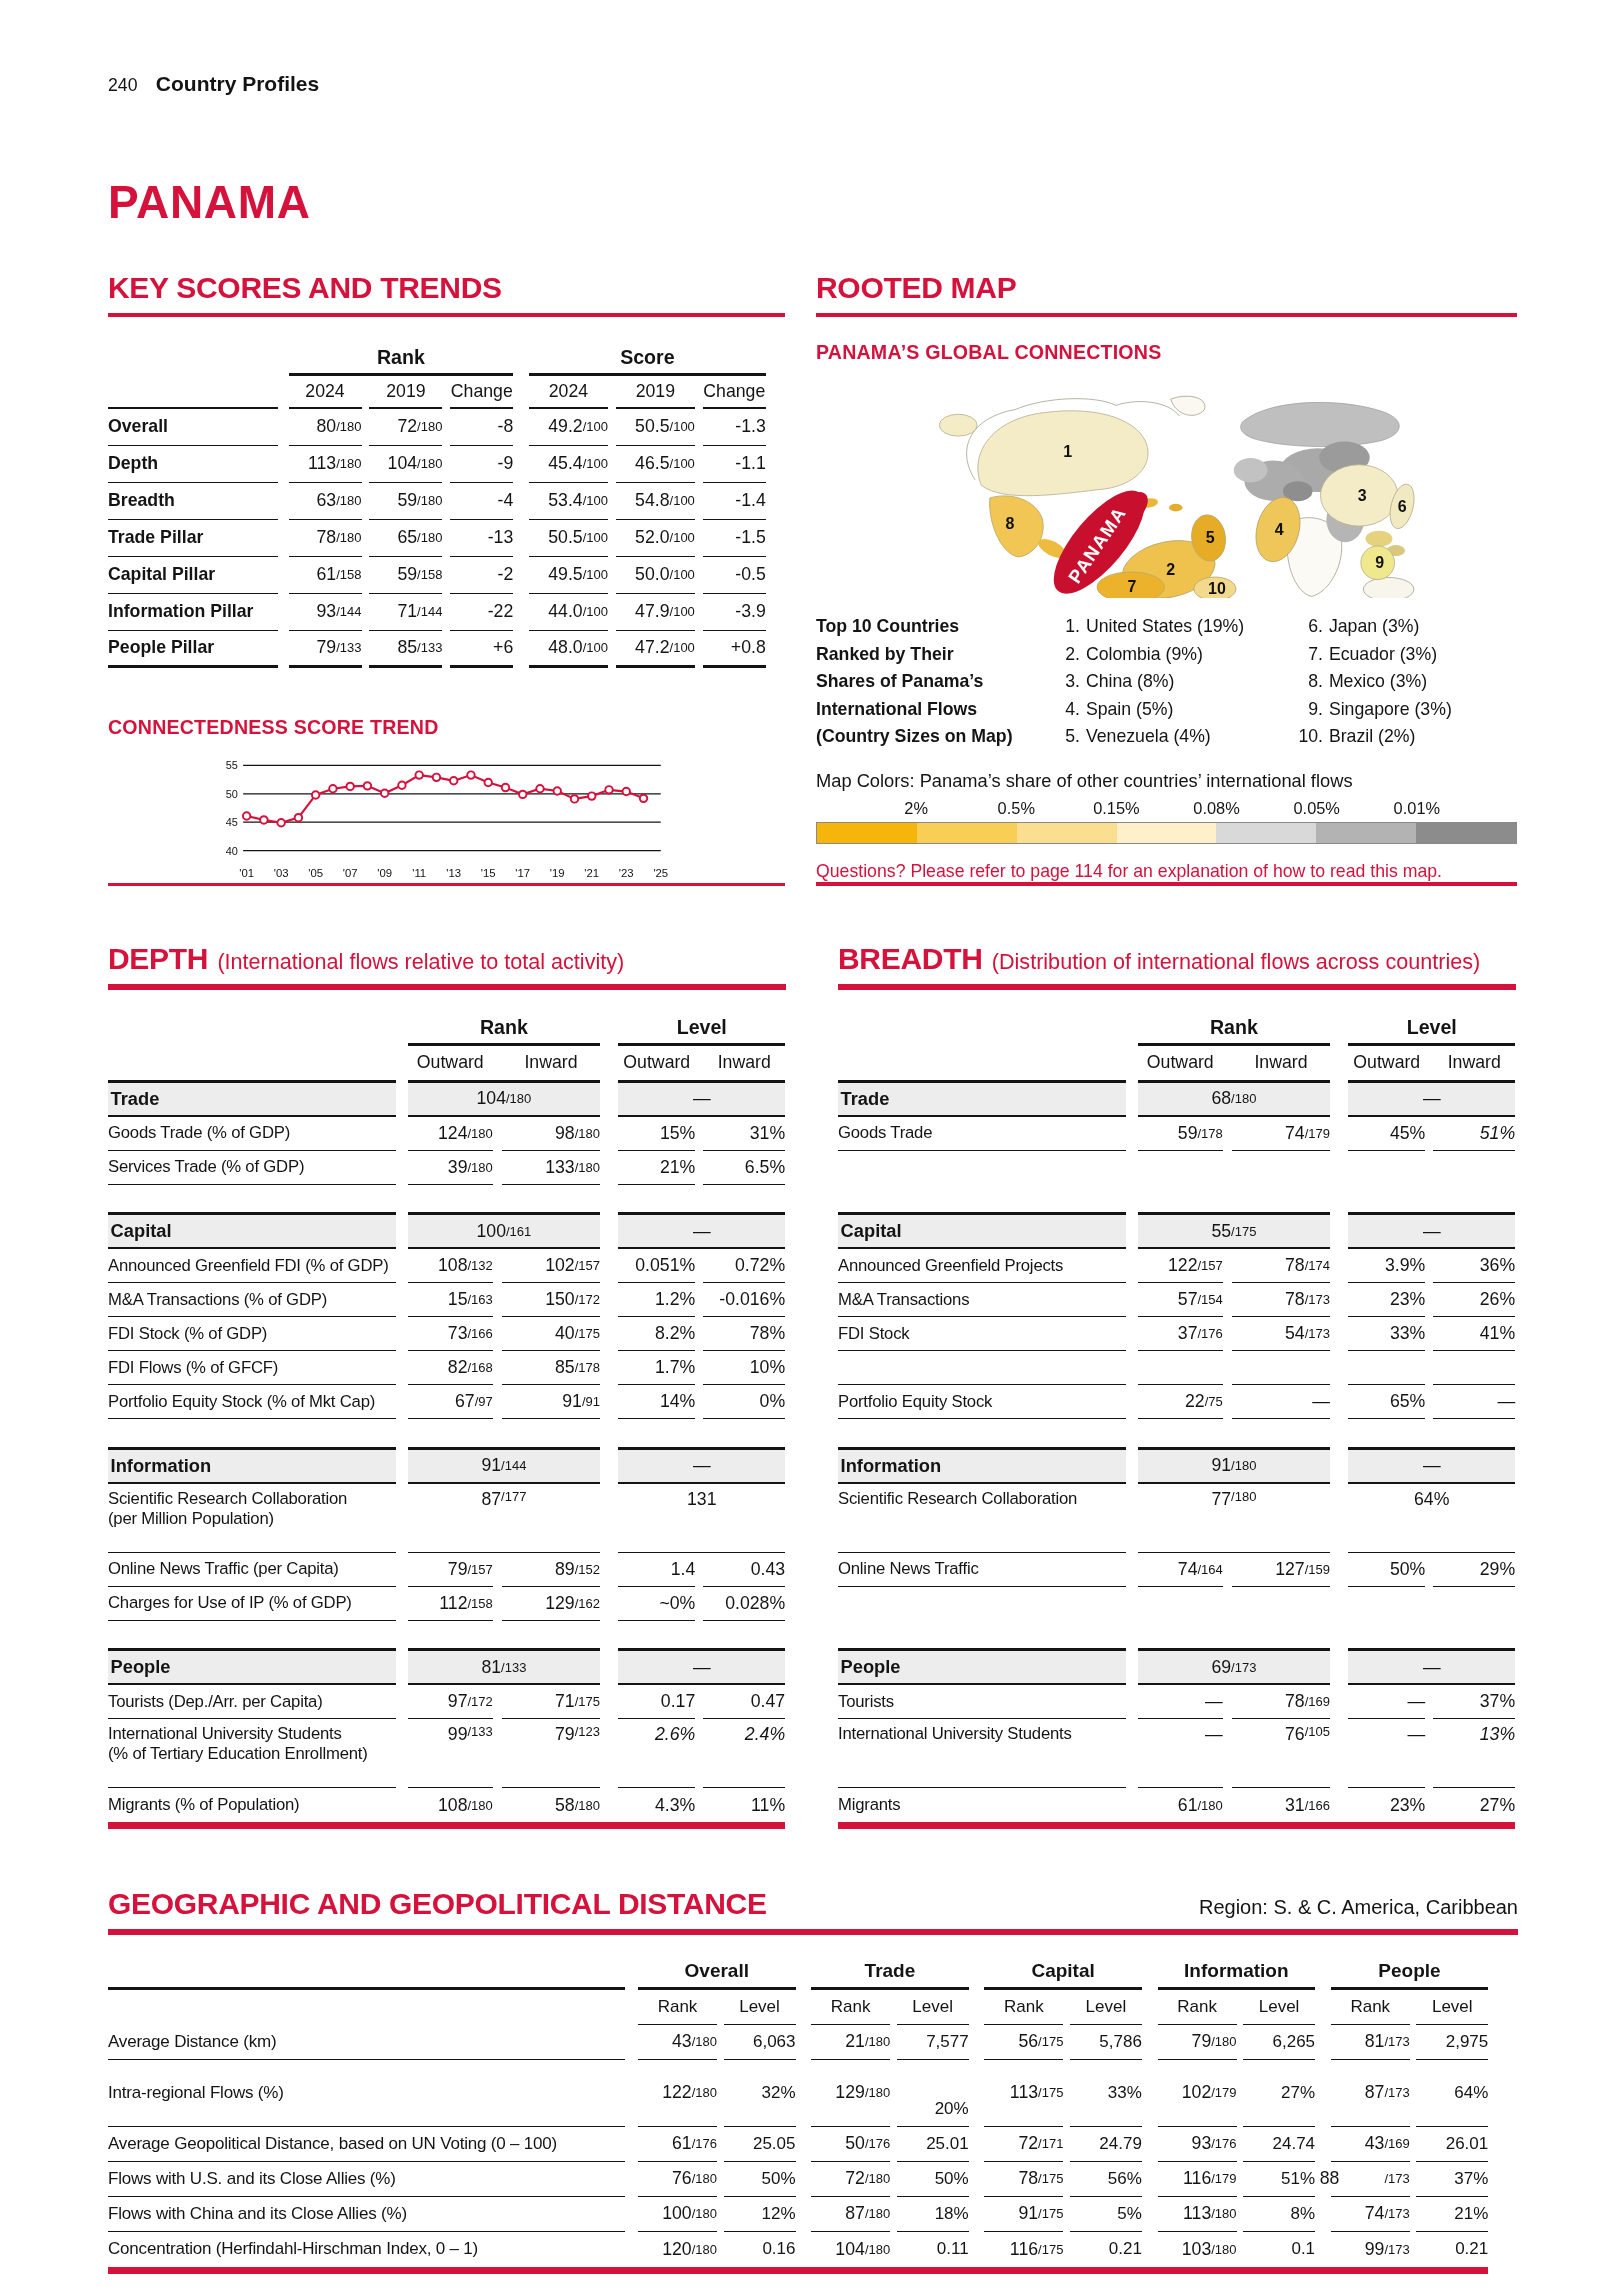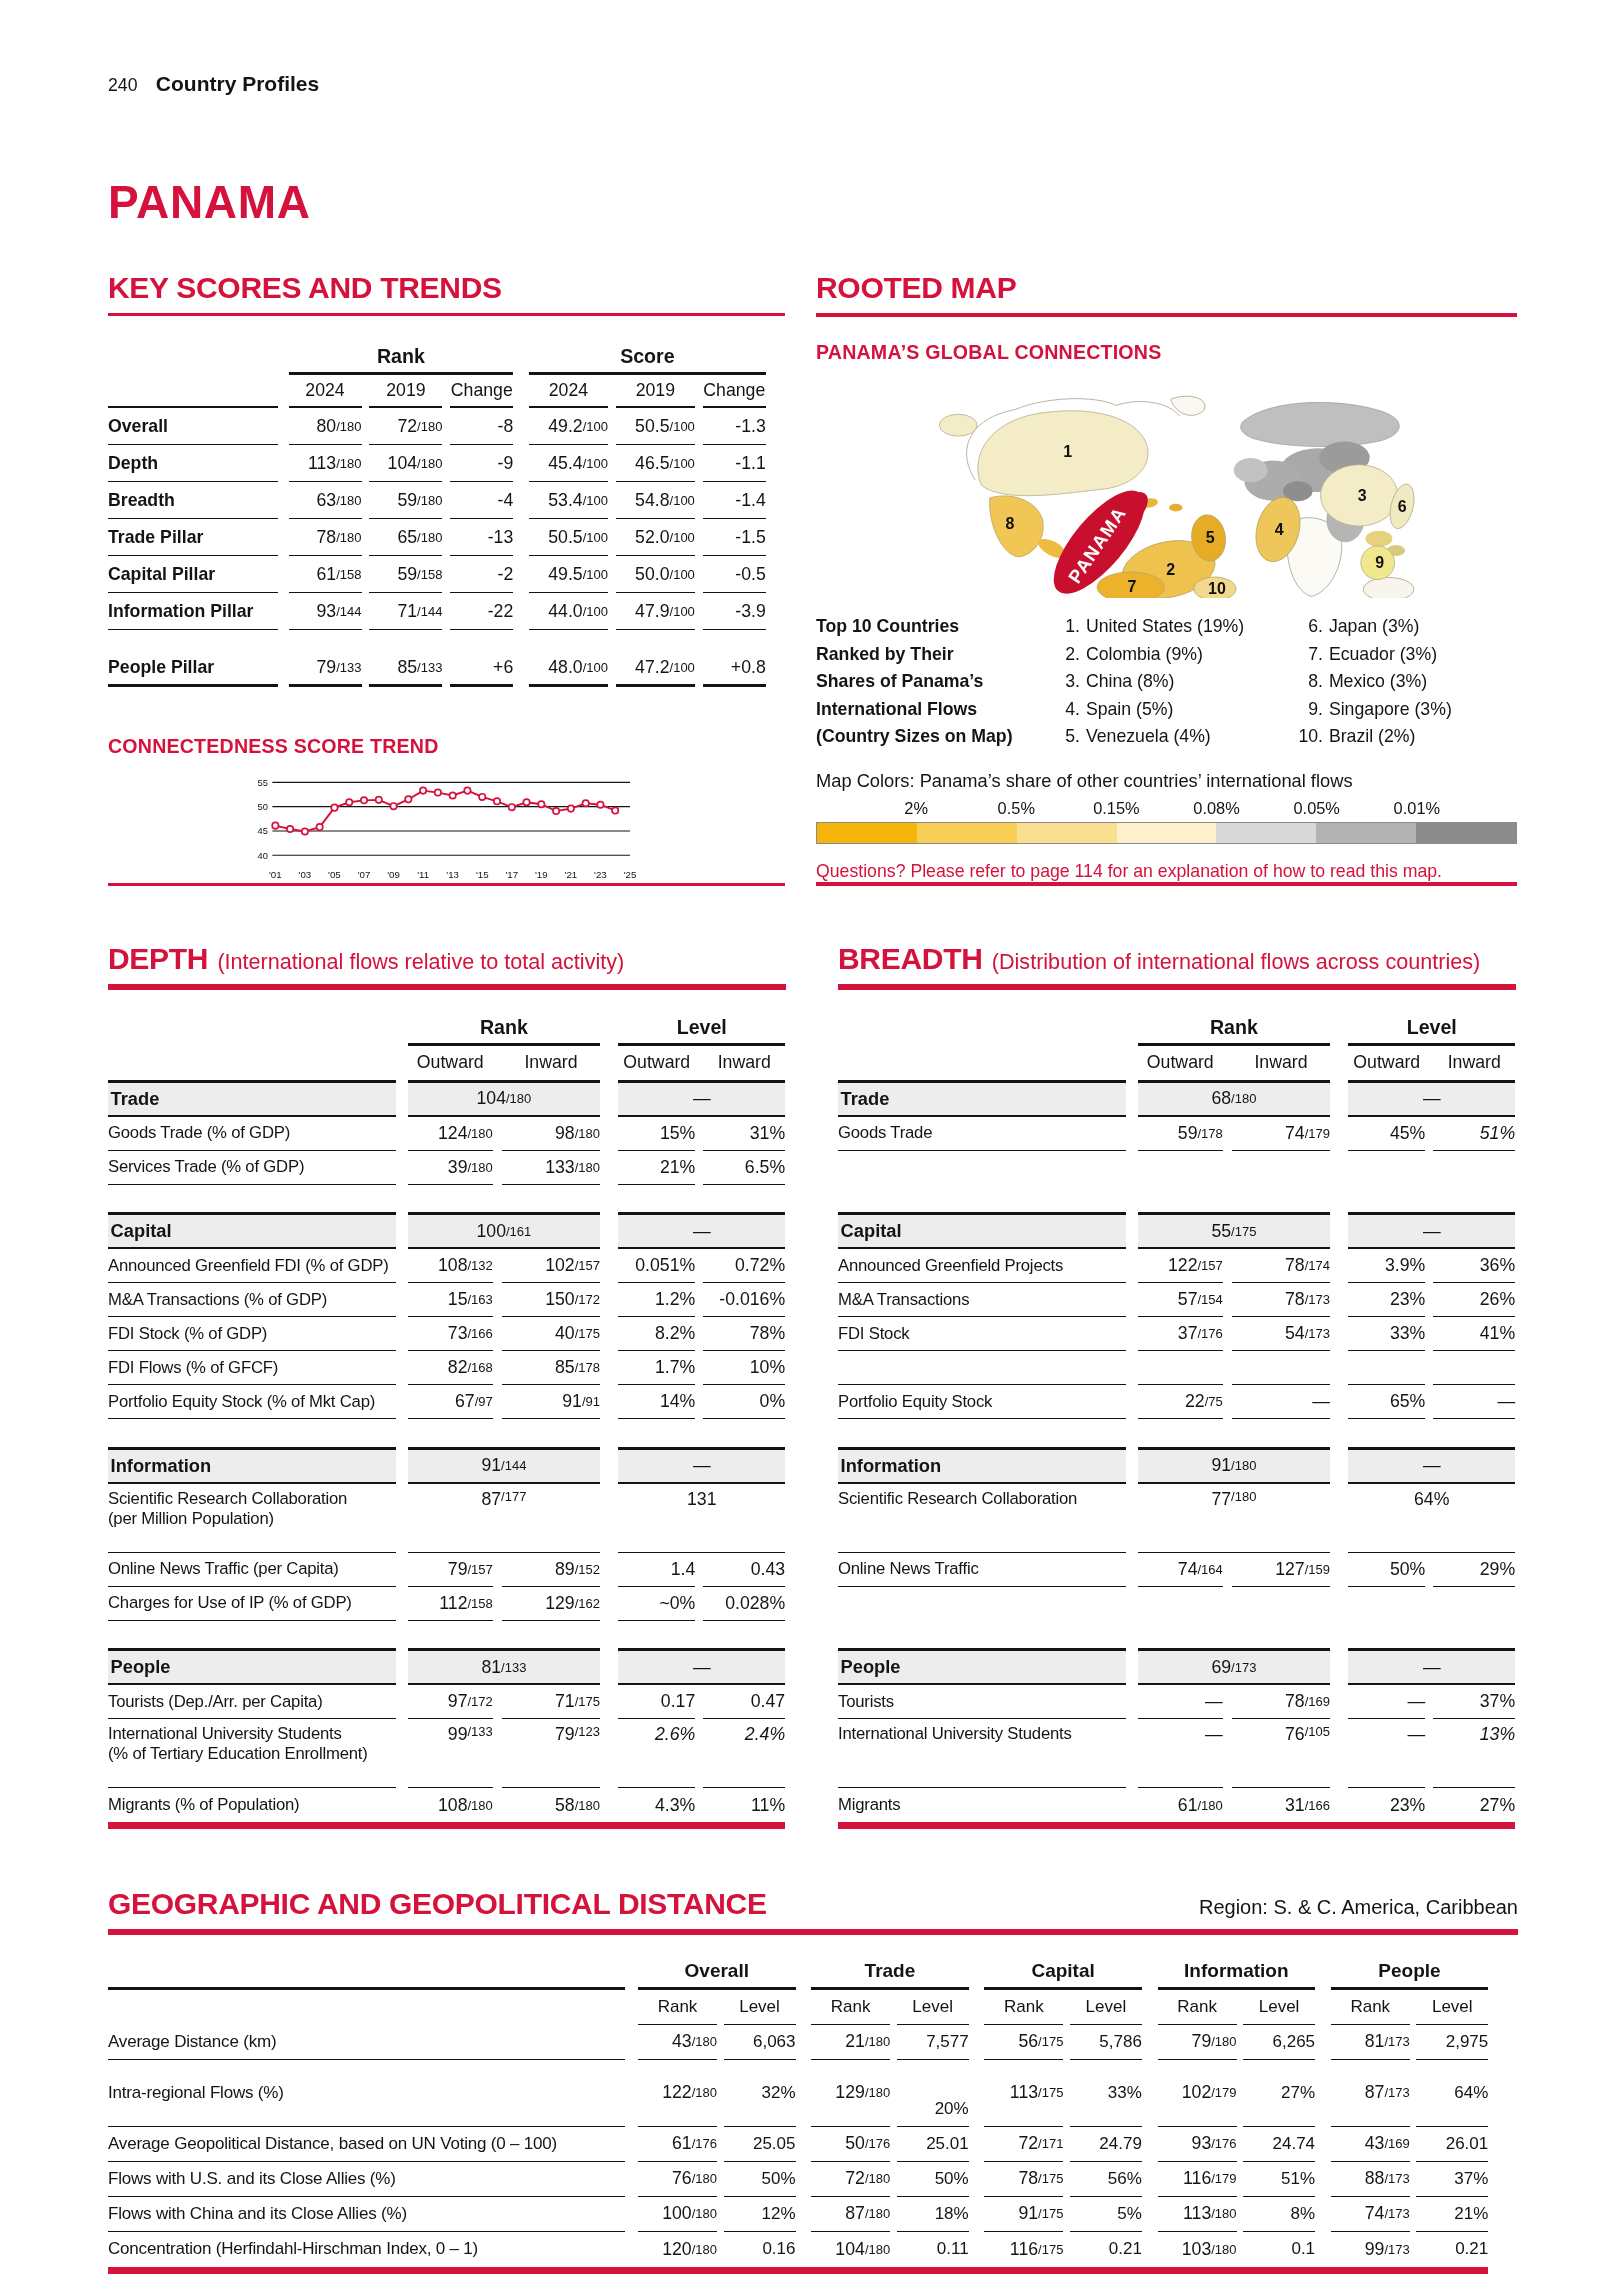--- a/index.html
+++ b/index.html
@@ -33,21 +33,21 @@
   .bottom-rule{height:5.2px;background:var(--red);margin-top:auto;}
 
   
   .ks-grid{display:grid;margin-top:25px;
     grid-template-columns:170px 10.5px 73px 7.9px 73px 7.9px 63px 15.7px 79px 7.9px 79px 7.9px 63px;}
   .ks-cell{display:flex;align-items:center;justify-content:flex-end;font-size:17.7px;height:37px;border-bottom:1.3px solid var(--ink);}
   .ks-group{border-bottom:3.9px solid var(--ink);justify-content:center;font-weight:bold;font-size:19.6px;height:34px;}
   .ks-year{justify-content:center;border-bottom:2.6px solid var(--ink);height:33px;}
   .ks-yearline{border-bottom:2.6px solid var(--ink);height:33px;}
   .ks-label{justify-content:flex-start;font-weight:bold;font-size:17.7px;}
-  .ks-cell.thick{border-bottom:3.3px solid var(--ink);margin-top:20px;}
+  .ks-cell.thick{border-bottom:3.3px solid var(--ink);}
   .num{font-size:17.7px;}
   .den{font-size:13px;}
   .imputed{font-style:italic;}
 
   
   .trend-title{margin-top:48px;}
   .trend-svg{margin-top:11.8px;display:block;}
 
   
   .map-sub{margin-top:23.6px;}
@@ -954,21 +954,21 @@
         <div class="geo-cell" style="grid-area: 6 / 11;">
           <span class="num">78</span>
           <span class="den">/175</span>
         </div>
         <div class="geo-cell" style="grid-area: 6 / 13;">56%</div>
         <div class="geo-cell" style="grid-area: 6 / 15;">
           <span class="num">116</span>
           <span class="den">/179</span>
         </div>
         <div class="geo-cell" style="grid-area: 6 / 17;">51%</div>
-        <div class="geo-cell" style="grid-area: 6 / 19;">
+        <div class="geo-cell" style="grid-area: 6 / 19; gap: 45px;">
           <span class="num">88</span>
           <span class="den">/173</span>
         </div>
         <div class="geo-cell" style="grid-area: 6 / 21;">37%</div>
         <div class="geo-cell geo-label" style="grid-area: 7 / 1;">Flows with China and its Close Allies (%)</div>
         <div class="geo-cell" style="grid-area: 7 / 3;">
           <span class="num">100</span>
           <span class="den">/180</span>
         </div>
         <div class="geo-cell" style="grid-area: 7 / 5;">12%</div>

